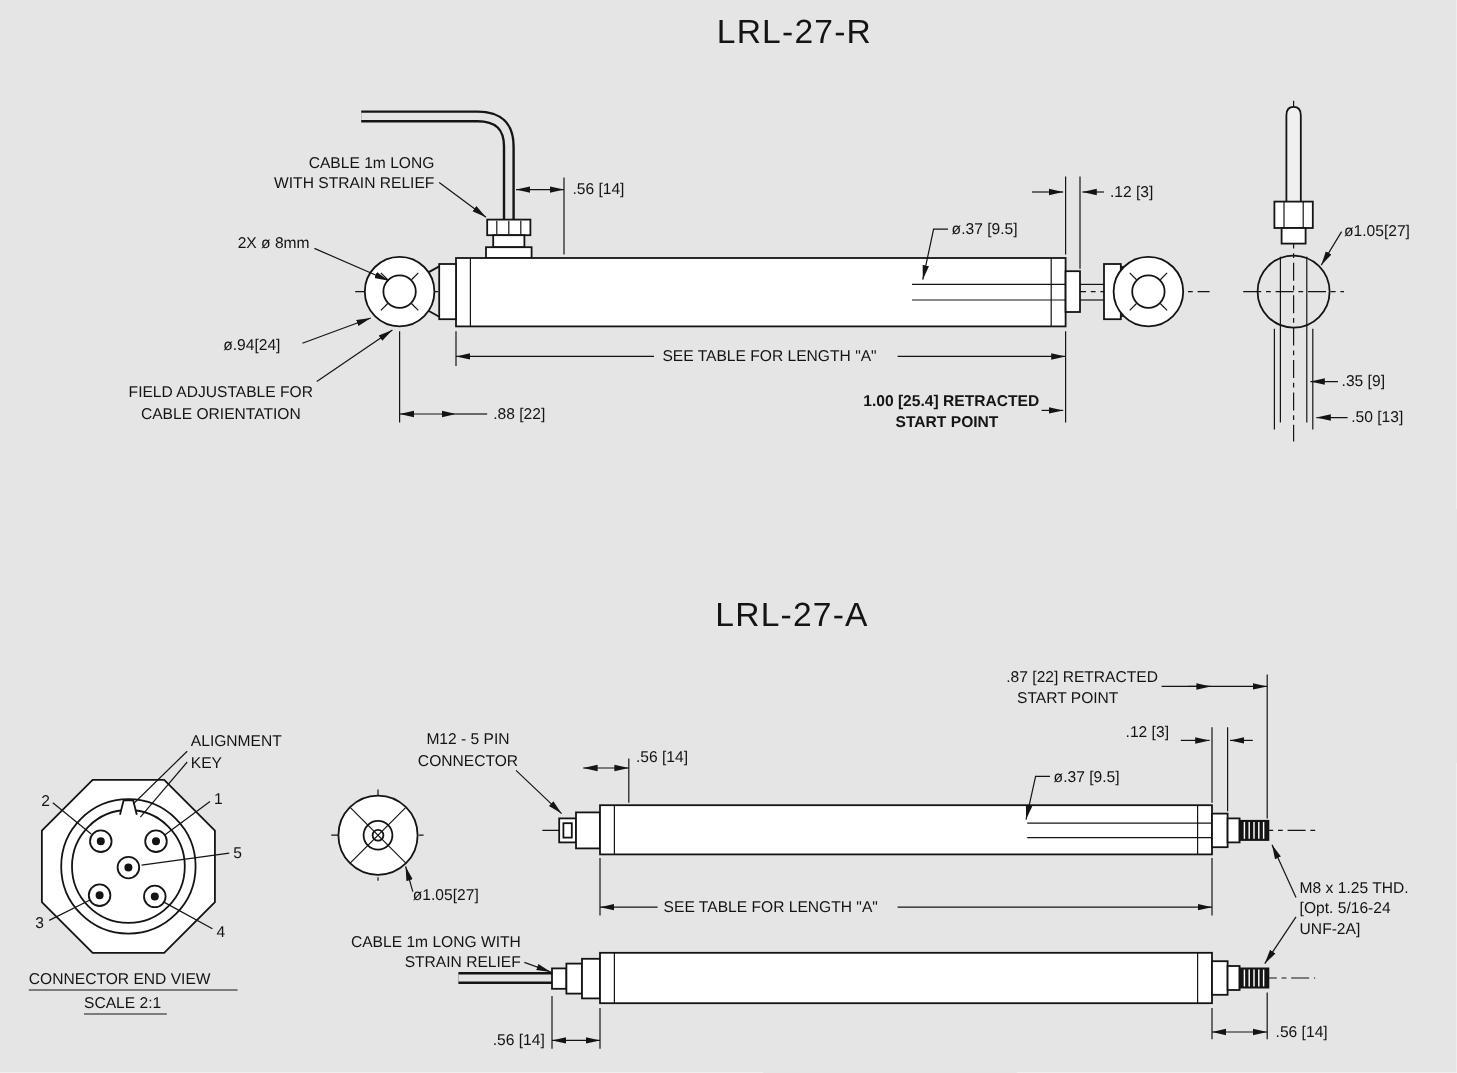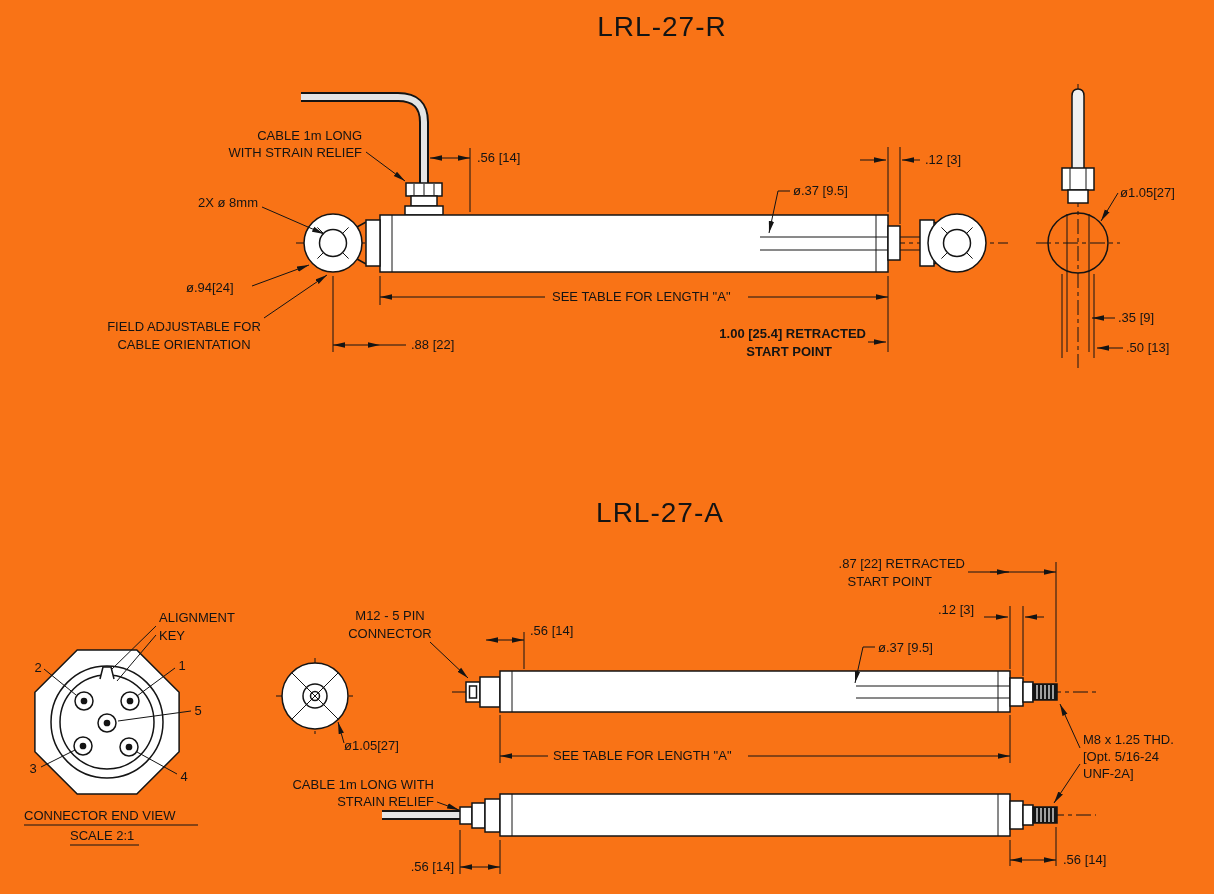--- a/index.html
+++ b/index.html
@@ -1,16 +1,16 @@
 <!DOCTYPE html>
 <html><head>
 <meta charset="utf-8">
 <style>
   html,body{margin:0;padding:0;background:#fff;}
-  .canvas{position:relative;width:1214px;height:894px;background:#f97316;overflow:hidden;
+  .canvas{position:relative;width:1214px;height:894px;background:#e5e5e5;overflow:hidden;
           font-family:"Liberation Sans",sans-serif;}
   svg{display:block;}
   svg text{font-family:"Liberation Sans",sans-serif;font-size:13px;fill:#141414;}
   svg text.title{font-size:28px;letter-spacing:1px;}
   svg text.bold{font-weight:bold;}
   line,path,rect,circle,polyline,polygon{stroke:#141414;fill:none;stroke-width:1.5;}
   .thin{stroke-width:1;}
   g.dim line, g.dim polyline{stroke-width:1;}
   .cl{stroke-width:1;stroke-dasharray:15 4 4 4;}
   .wf{fill:#fff;}

